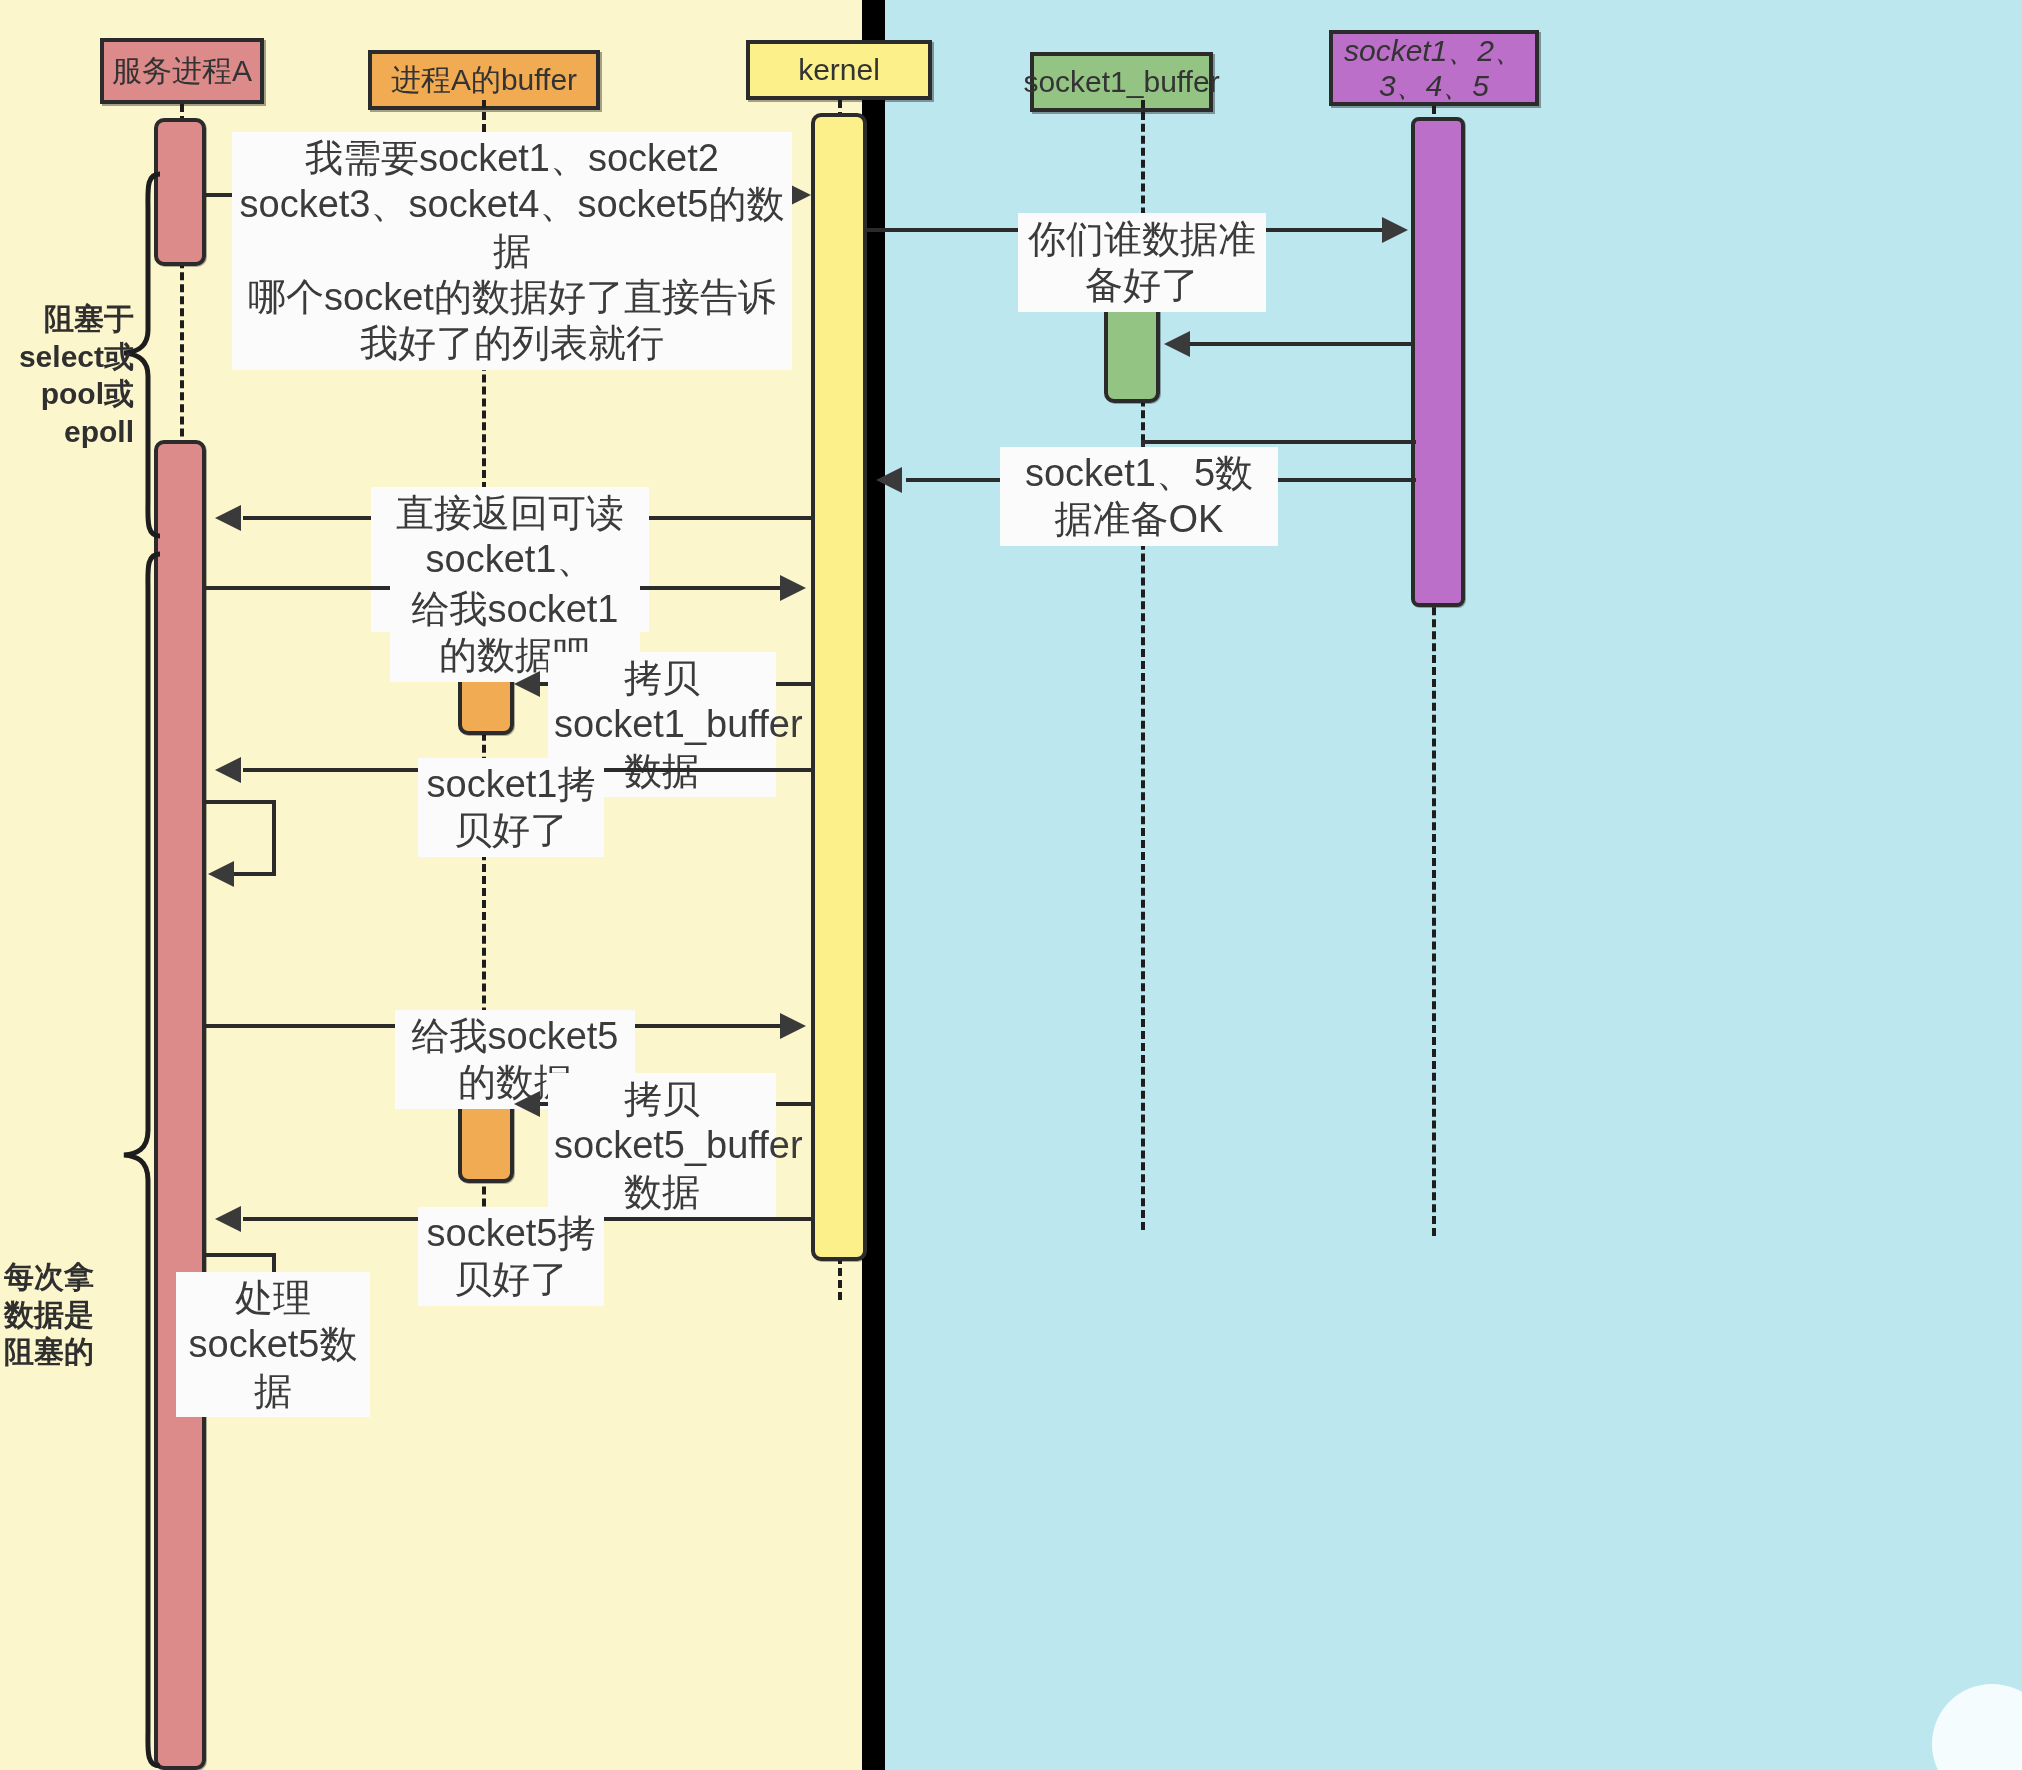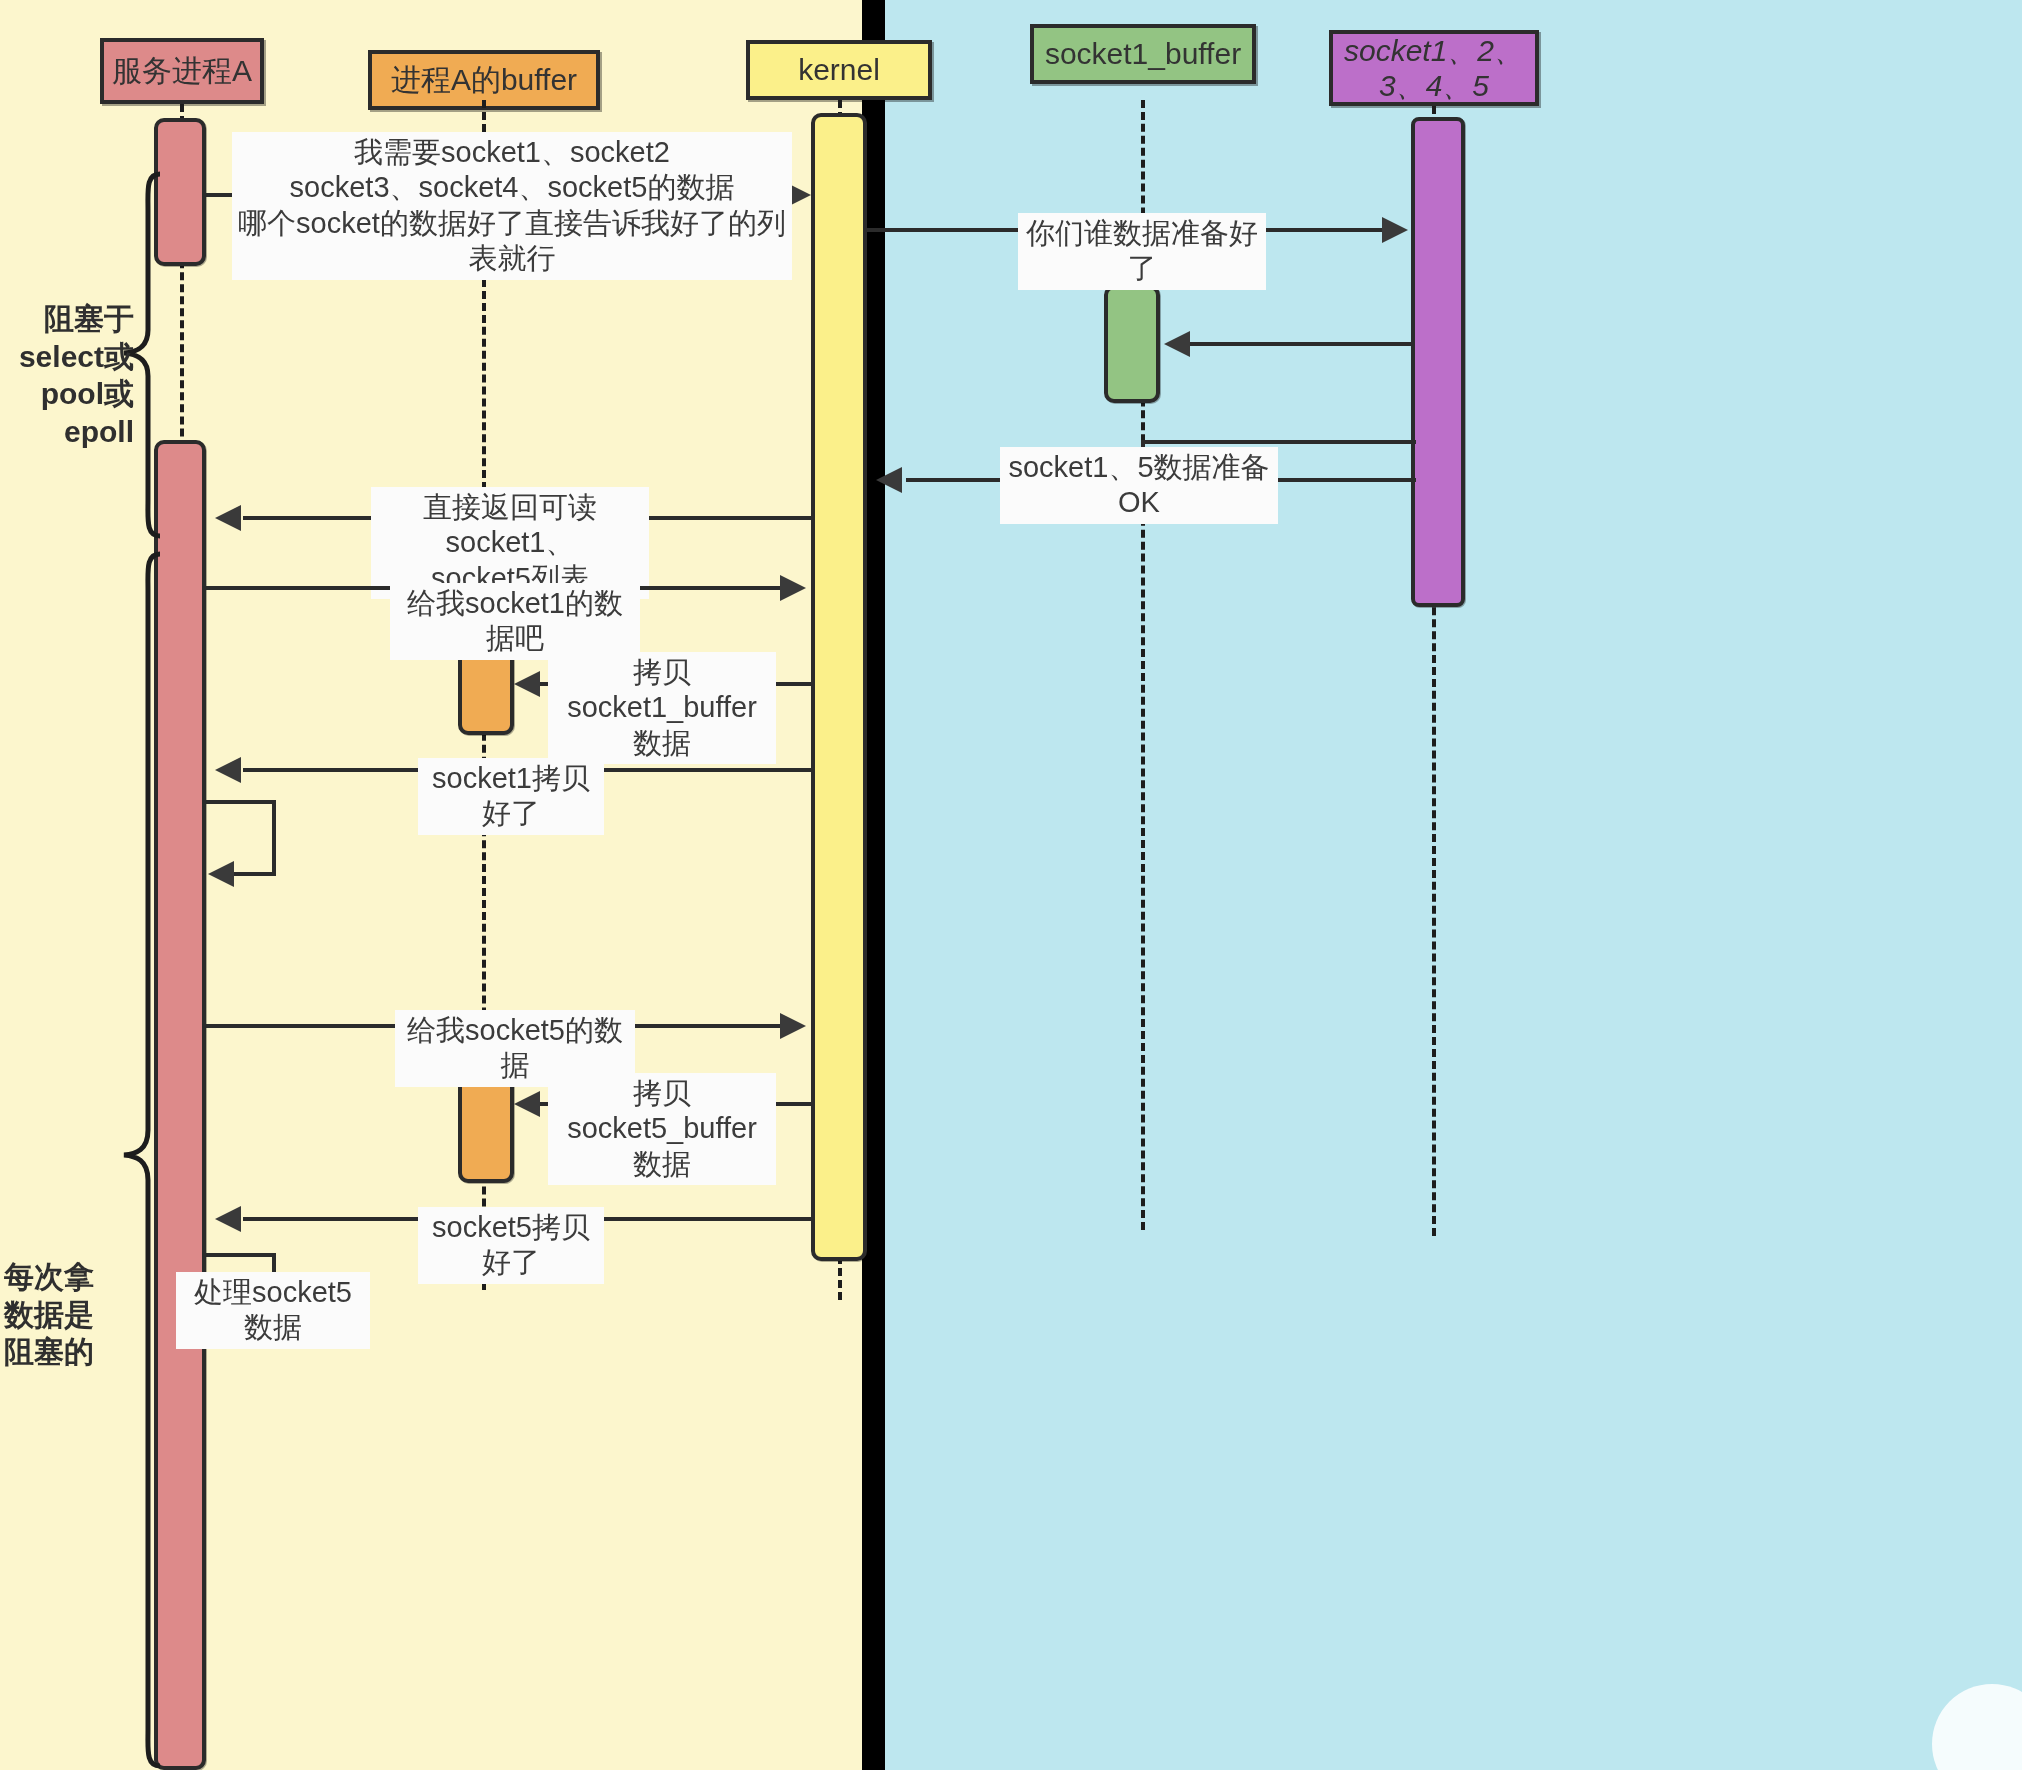--- a/index.html
+++ b/index.html
@@ -41,21 +41,21 @@
   
   .msgline{position:absolute;height:0;border-top:4px solid #2b2b2b;}
   .vline{position:absolute;width:0;border-left:4px solid #2b2b2b;}
   .arrow{position:absolute;width:0;height:0;}
   .arrow.right{border-top:13px solid transparent;border-bottom:13px solid transparent;border-left:26px solid #3a3a3a;}
   .arrow.left{border-top:13px solid transparent;border-bottom:13px solid transparent;border-right:26px solid #3a3a3a;}
 
   .label{
     position:absolute;
     background:#fbfbfb;
-    font-size:29px;
+    font-size:38px;
     line-height:1.22;
     color:#3b3b3b;
     text-align:center;
     padding:3px 6px;
     white-space:pre-line;
     box-sizing:border-box;
   }
   .sidelabel{
     position:absolute;
     font-size:30px;
@@ -82,21 +82,21 @@
 
   <div class="actor" style="left:100px;top:38px;width:164px;height:66px;background:#dd8a8a;">
     <span>服务进程A</span>
   </div>
   <div class="actor" style="left:368px;top:40px;width:232px;height:60px;background:#f0ab53;margin-top:10px;">
     <span>进程A的buffer</span>
   </div>
   <div class="actor" style="left:746px;top:40px;width:186px;height:60px;background:#fbf08a;">
     <span>kernel</span>
   </div>
-  <div class="actor" style="left:1030px;top:24px;width:226px;height:60px;background:#93c483;">
+  <div class="actor" style="left:1030px;top:52px;width:183px;height:60px;background:#93c483;">
     <span>socket1_buffer</span>
   </div>
   <div class="actor" style="left:1329px;top:30px;width:210px;height:76px;background:#bc6fc9;font-style:italic;">
     <span style="white-space:pre-line;">socket1、2、
 3、4、5</span>
   </div>
 
   <div class="lifeline" style="left:180px;top:104px;height:1666px;"></div>
   <div class="lifeline" style="left:482px;top:100px;height:1190px;"></div>
   <div class="lifeline" style="left:838px;top:100px;height:1200px;"></div>

